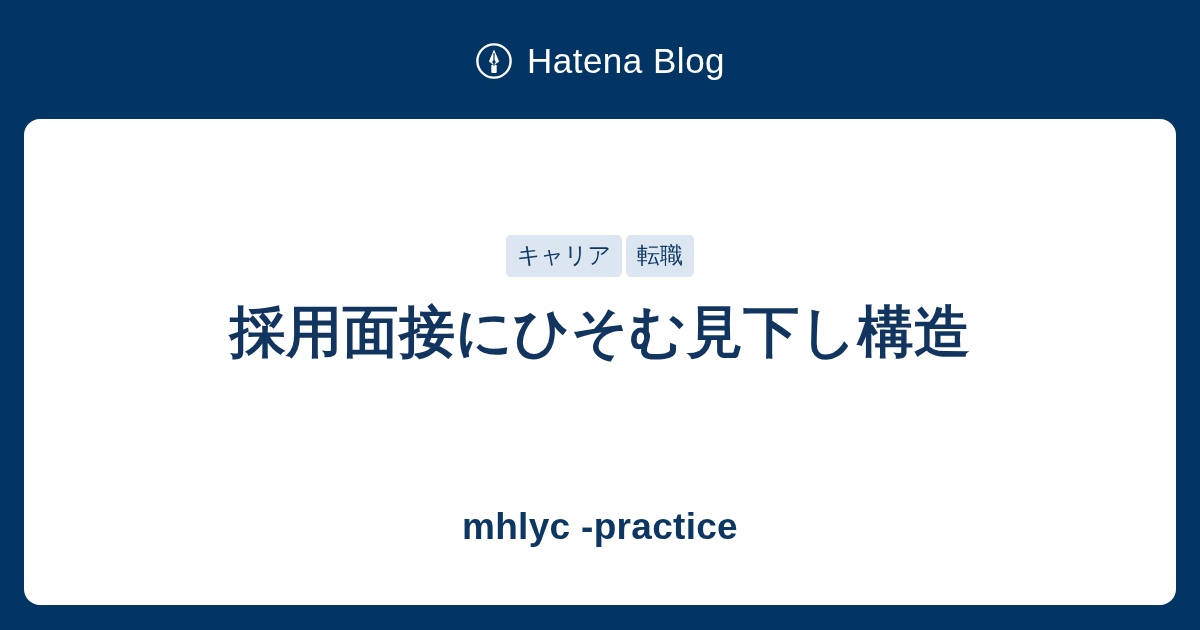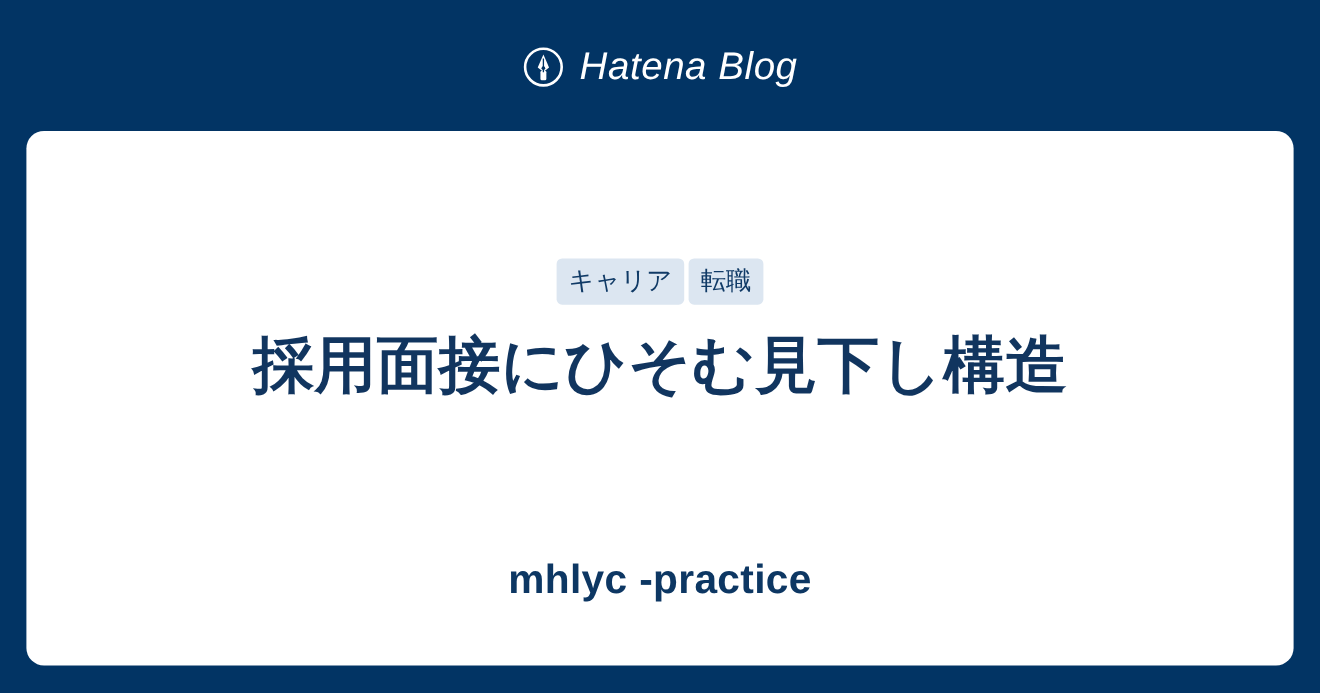--- a/index.html
+++ b/index.html
@@ -16,21 +16,20 @@
     position: relative;
   }
 
   
   .header {
     height: 121px;
     display: flex;
     align-items: center;
     justify-content: center;
     gap: 14px;
-    font-style: italic;
   }
 
   .brand-logo {
     width: 38px;
     height: 38px;
     display: block;
     flex: 0 0 auto;
   }
 
   .brand-name {
@@ -88,20 +87,21 @@
 
   
   .entry-title {
     color: #11355f;
     font-size: 56px;
     font-weight: 700;
     line-height: 1.18;
     letter-spacing: 0.5px;
     text-align: left;
     white-space: nowrap;
+    font-family: Liberation Serif, serif;
   }
 
   
   .blog-name {
     color: #0d3763;
     font-size: 37px;
     font-weight: 700;
     letter-spacing: 0.3px;
     line-height: 1;
     text-align: center;

